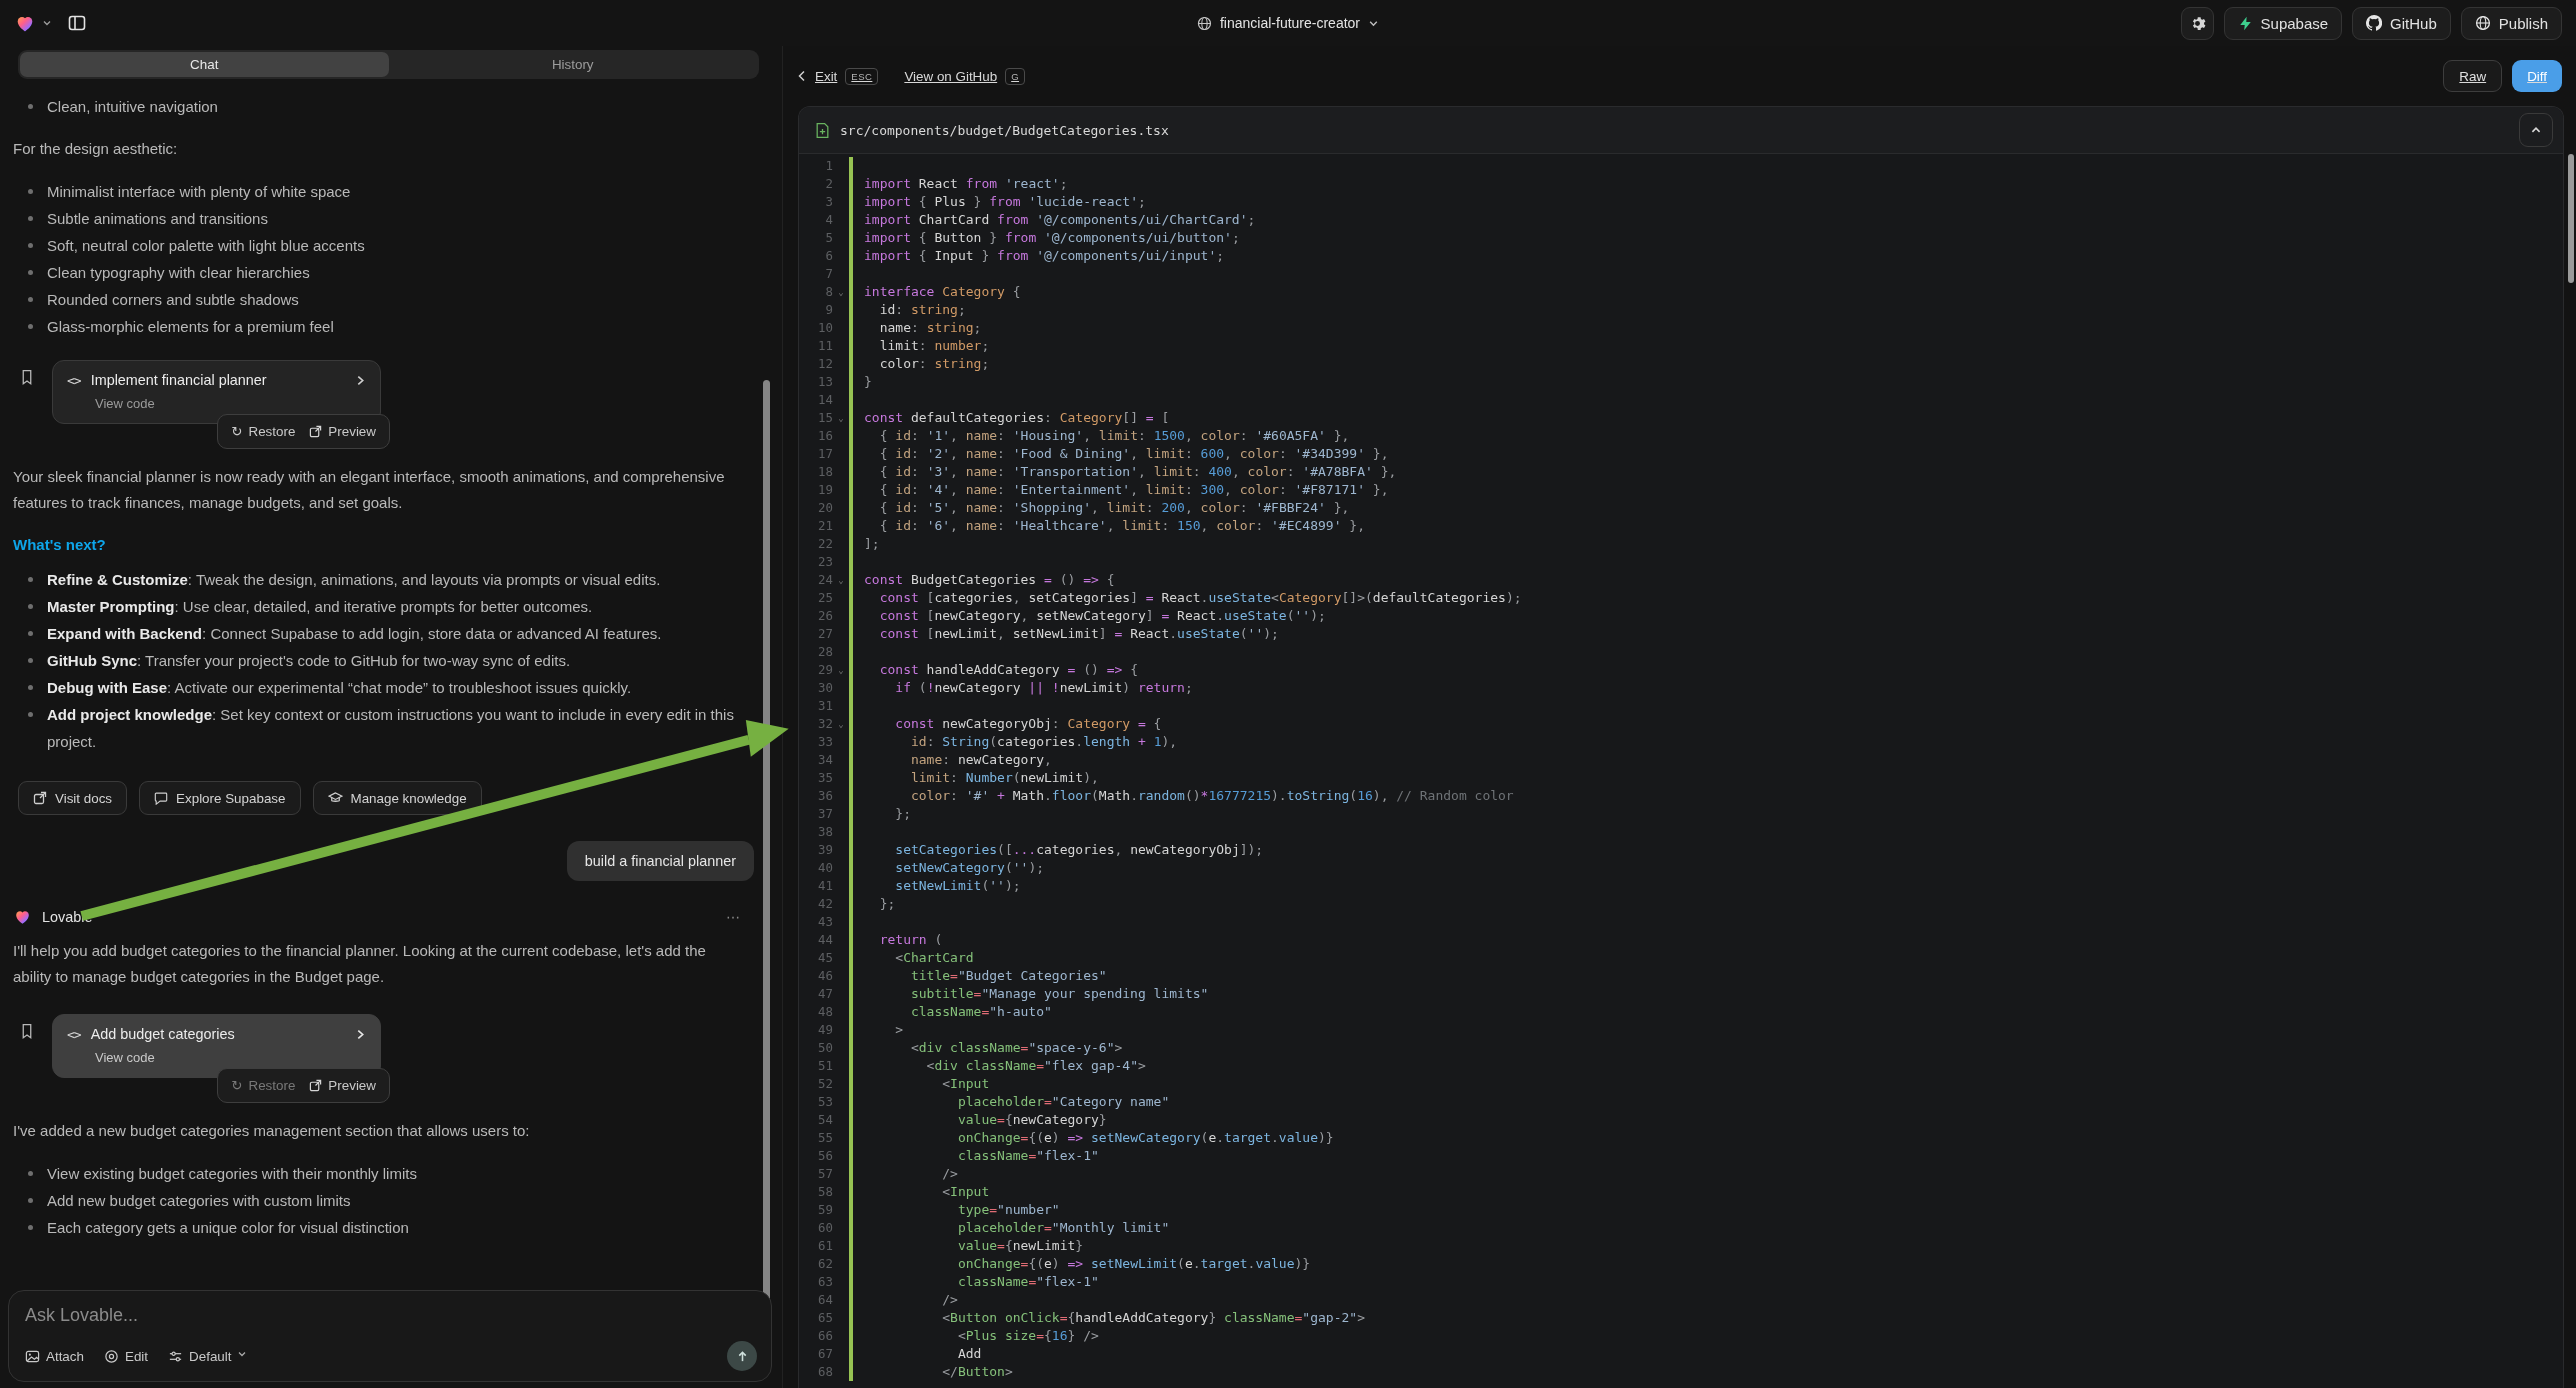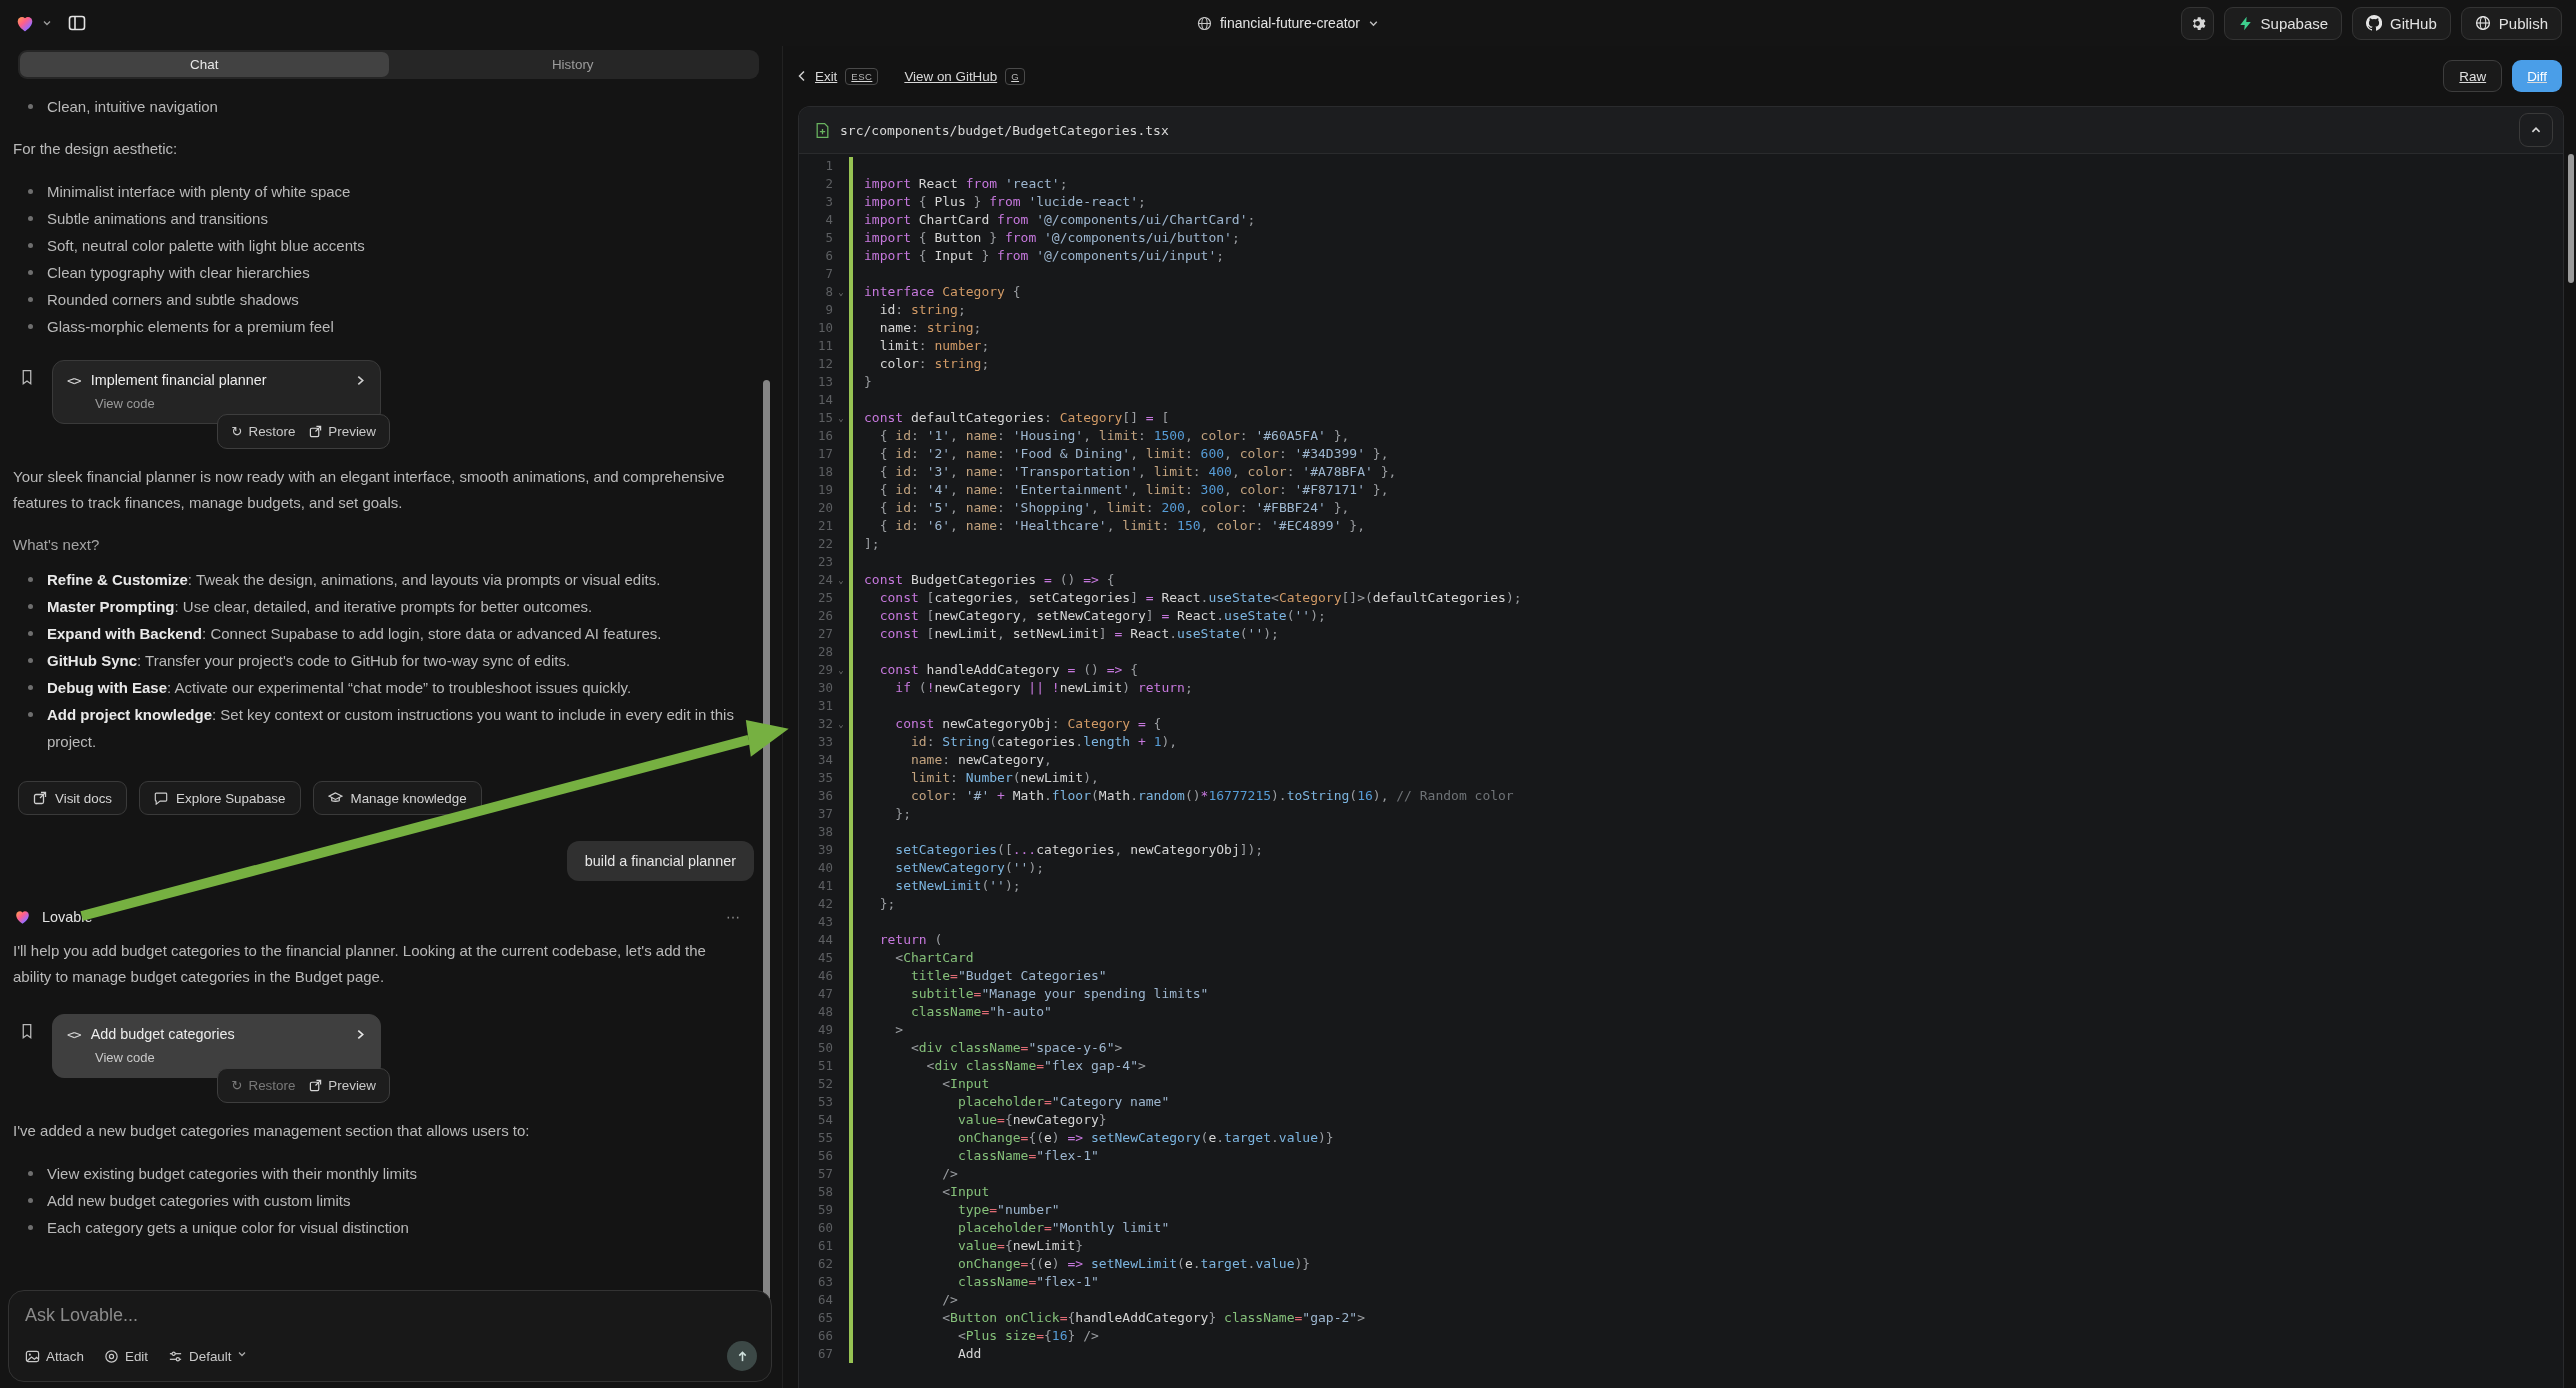--- a/index.html
+++ b/index.html
@@ -25,21 +25,21 @@
   .tabs { position:absolute; left:18px; right:23px; top:4px; height:29px; background:#262626; border-radius:9px; display:flex; padding:2px;justify-content:flex-end; }
   .tab { flex:1; display:flex; align-items:center; justify-content:center; font-size:13.4px; color:#9c9c9c; border-radius:7px; }
   .tab.active { background:#424242; color:#e8e8e8; }
   
   .chat-scroll { position:absolute; top:37px; left:0; right:0; bottom:100px; padding:10px 28px 0 13px; overflow:hidden; }
   .bullets { list-style:none; }
   .bullets li { position:relative; padding-left:34px; line-height:27px; color:#b9b9b9; }
   .bullets li::before { content:""; position:absolute; left:15px; top:11px; width:5px; height:5px; border-radius:50%; background:#6f6f6f; }
   .bullets b { color:#e9e9e9; font-weight:bold; }
   .para { color:#b9b9b9; line-height:26px; }
-  .h-bold { color:#a3a3a3; font-weight:normal; }
+  .h-bold { color:#0ea5e9; font-weight:bold; }
   .msg-card-row { position:relative; display:flex; margin:20px 0 40px 0; }
   .bookmark-col { width:39px; flex:none; padding-top:8px; padding-left:5px; }
   .ver-card { position:relative; width:329px; border-radius:12px; padding:11px 14px 12px 14px; background:#242424; border:1px solid #3a3a3a; }
   .ver-card.selected { background:#3f3f3f; border-color:#3f3f3f; }
   .ver-title-row { display:flex; align-items:center; gap:10px; color:#ececec; font-size:14.4px; }
   .code-glyph { font-family:"DejaVu Sans Mono", monospace; font-size:13px; color:#d8d8d8; letter-spacing:-1px; }
   .ver-chevron { margin-left:auto; color:#cfcfcf; }
   .view-code { margin:8px 0 0 28px; color:#9b9b9b; font-size:13px; }
   .restore-pill { position:absolute; right:-10px; bottom:-26px; height:35px; display:flex; align-items:center; gap:14px; padding:0 13px; background:#1d1d1d; border:1px solid #3e3e3e; border-radius:10px; font-size:13.4px; color:#c9c9c9; white-space:nowrap; }
   .restore-pill .dim { color:#787878; }
@@ -454,20 +454,21 @@
             <div class="code-line"><span class="ln">58</span><span class="fold"></span><span class="gut" style="background: rgb(151, 195, 83);"></span><span class="lc"><span class="tk-p">          &lt;</span><span class="tk-g">Input</span></span></div>
             <div class="code-line"><span class="ln">59</span><span class="fold"></span><span class="gut" style="background: rgb(151, 195, 83);"></span><span class="lc"><span class="tk-g">            type</span><span class="tk-r">=</span><span class="tk-s">"number"</span></span></div>
             <div class="code-line"><span class="ln">60</span><span class="fold"></span><span class="gut" style="background: rgb(151, 195, 83);"></span><span class="lc"><span class="tk-g">            placeholder</span><span class="tk-r">=</span><span class="tk-s">"Monthly limit"</span></span></div>
             <div class="code-line"><span class="ln">61</span><span class="fold"></span><span class="gut" style="background: rgb(151, 195, 83);"></span><span class="lc"><span class="tk-g">            value</span><span class="tk-r">=</span><span class="tk-p">{</span><span class="tk-w">newLimit</span><span class="tk-p">}</span></span></div>
             <div class="code-line"><span class="ln">62</span><span class="fold"></span><span class="gut" style="background: rgb(151, 195, 83);"></span><span class="lc"><span class="tk-g">            onChange</span><span class="tk-r">=</span><span class="tk-p">{(</span><span class="tk-w">e</span><span class="tk-p">) </span><span class="tk-k">=&gt;</span><span class="tk-f"> setNewLimit</span><span class="tk-p">(</span><span class="tk-w">e</span><span class="tk-p">.</span><span class="tk-f">target</span><span class="tk-p">.</span><span class="tk-f">value</span><span class="tk-p">)}</span></span></div>
             <div class="code-line"><span class="ln">63</span><span class="fold"></span><span class="gut" style="background: rgb(151, 195, 83);"></span><span class="lc"><span class="tk-g">            className</span><span class="tk-r">=</span><span class="tk-s">"flex-1"</span></span></div>
             <div class="code-line"><span class="ln">64</span><span class="fold"></span><span class="gut" style="background: rgb(151, 195, 83);"></span><span class="lc"><span class="tk-p">          /&gt;</span></span></div>
             <div class="code-line"><span class="ln">65</span><span class="fold"></span><span class="gut" style="background: rgb(151, 195, 83);"></span><span class="lc"><span class="tk-p">          &lt;</span><span class="tk-g">Button</span><span class="tk-g"> onClick</span><span class="tk-r">=</span><span class="tk-p">{</span><span class="tk-w">handleAddCategory</span><span class="tk-p">} </span><span class="tk-g">className</span><span class="tk-r">=</span><span class="tk-s">"gap-2"</span><span class="tk-p">&gt;</span></span></div>
             <div class="code-line"><span class="ln">66</span><span class="fold"></span><span class="gut" style="background: rgb(151, 195, 83);"></span><span class="lc"><span class="tk-p">            &lt;</span><span class="tk-g">Plus</span><span class="tk-g"> size</span><span class="tk-r">=</span><span class="tk-p">{</span><span class="tk-n">16</span><span class="tk-p">} /&gt;</span></span></div>
             <div class="code-line"><span class="ln">67</span><span class="fold"></span><span class="gut" style="background: rgb(151, 195, 83);"></span><span class="lc"><span class="tk-w">            Add</span></span></div>
+            <div class="code-line"><span class="ln">68</span><span class="fold"></span><span class="gut" style="background: rgb(151, 195, 83);"></span><span class="lc"><span class="tk-p">          &lt;/</span><span class="tk-g">Button</span><span class="tk-p">&gt;</span></span></div>
           </div>
       </div>
 
       <div class="code-scrollbar"></div>
     </div>
   </div>
 
   <svg class="arrow-overlay" width="2576" height="1388" viewBox="0 0 2587 1394">
     <line x1="82" y1="920" x2="752" y2="743" stroke="#76b041" stroke-width="10"></line>
     <polygon points="792,732 754,760 749,723" fill="#76b041"></polygon>

